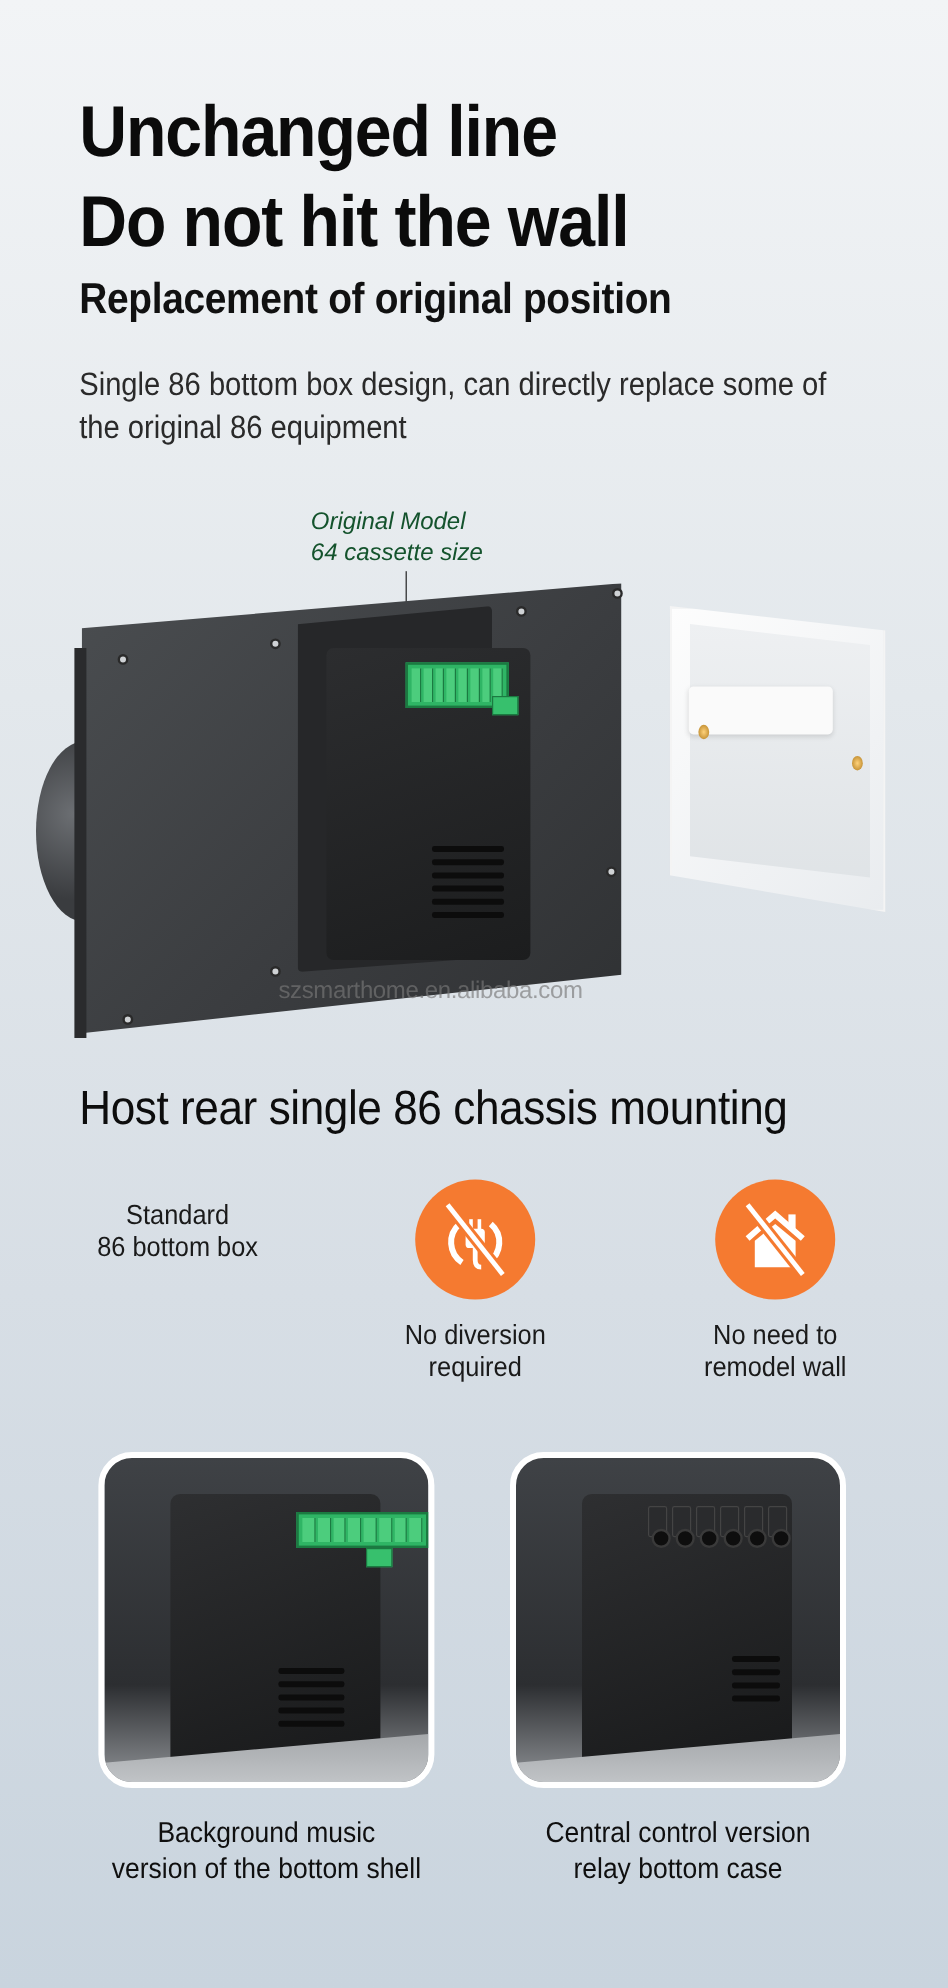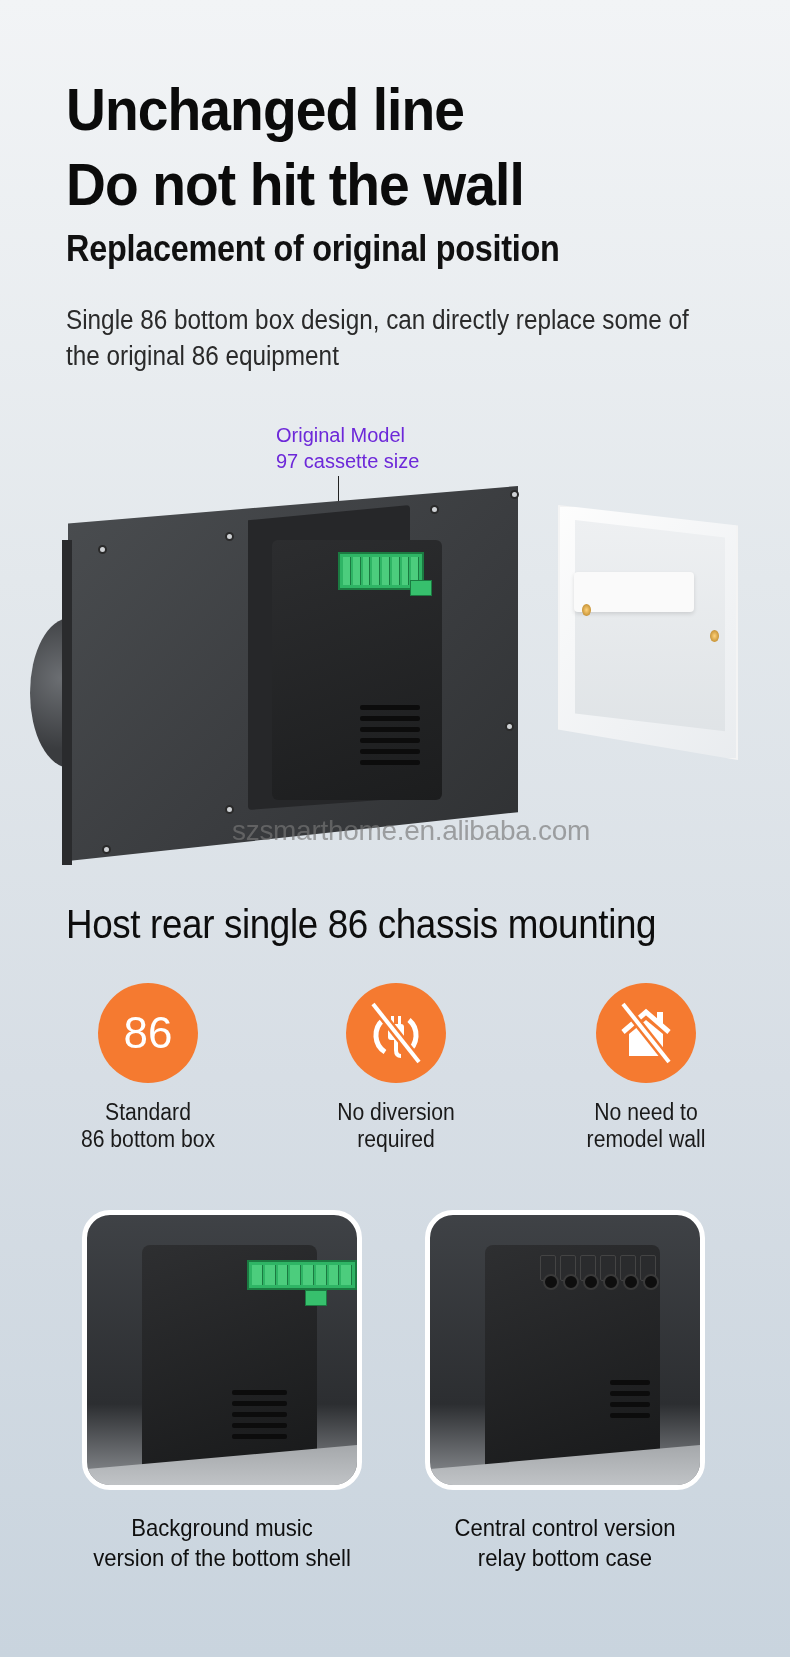--- a/index.html
+++ b/index.html
@@ -11,42 +11,42 @@
     position:relative;
   }
   .abs { position:absolute; }
 
   .h1 { left:66px; font-weight:700; font-size:60px; letter-spacing:-1px; line-height:1; color:#0b0b0b; transform:scaleX(0.92); transform-origin:left; }
   .h1.l1 { top:80px; }
   .h1.l2 { top:155px; }
   .h2 { left:66px; top:228px; font-weight:700; font-size:36px; color:#111; transform:scaleX(0.9); transform-origin:left; letter-spacing:-0.3px;}
   .desc { left:66px; top:302px; font-size:27px; color:#2a2a2a; line-height:36px; width:700px; transform:scaleX(0.9); transform-origin:left; font-weight:300;}
 
-  .callout { left:276px; top:422px; font-size:20px; line-height:26px; color:#6d28d9; font-weight:500; }
+  .callout { left:259px; top:422px; font-size:20px; line-height:26px; color:#14532d; font-weight:500;font-style:italic; }
   .callout-line { left:338px; top:476px; width:1px; height:55px; background:#222; }
   .knob { left:30px; top:618px; width:80px; height:150px; border-radius:50% 0 0 50%/50% 0 0 50%; background:radial-gradient(circle at 40% 40%, #6c6f73, #3a3c3f 70%); }
   .panel { left:68px; top:486px; width:450px; height:375px; background:linear-gradient(135deg,#4a4d50,#3a3c3f 60%,#2f3133); clip-path:polygon(0 10%, 100% 0, 100% 87%, 0 100%); }
   .panel-edge { left:62px; top:540px; width:10px; height:325px; background:#2a2b2d; }
   .screw { width:9px; height:9px; border-radius:50%; background:#cfd2d5; border:2px solid #2a2a2a; }
   .backplate { left:248px; top:505px; width:162px; height:305px; background:#262729; border-radius:4px; clip-path:polygon(0 5%, 100% 0, 100% 96%, 0 100%);}
   .module { left:272px; top:540px; width:170px; height:260px; background:linear-gradient(160deg,#2c2d2f,#1c1d1e); border-radius:6px; }
   .terminals { left:338px; top:552px; width:86px; height:38px; background:#2fb565; border:2px solid #1b7a41; display:flex; gap:2px; padding:3px; }
   .terminals span { flex:1; background:#4ccd7d; border-right:1px solid #1b7a41; }
   .terminal-plug { left:410px; top:580px; width:22px; height:16px; background:#37c06d; border:1px solid #1b7a41;}
   .vents { left:360px; top:705px; width:60px; height:80px; display:flex; flex-direction:column; gap:6px; }
   .vents span { height:5px; background:#0c0c0c; border-radius:2px; }
   .arrows { display:flex; gap:2px; }
   .arrow { font-size:56px; font-weight:700; color:#f59a0c; line-height:1; transform:scaleX(0.6); }
 
   .wallbox { left:558px; top:505px; width:180px; height:255px; background:linear-gradient(135deg,#fdfdfd,#e9ecef); border:2px solid #f4f4f4; box-shadow:2px 4px 10px rgba(0,0,0,0.15); clip-path:polygon(0 0, 100% 8%, 100% 100%, 0 88%);}
   .wallbox-inner { left:575px; top:520px; width:150px; height:220px; background:linear-gradient(180deg,#eef0f2,#dfe3e6); clip-path:polygon(0 0, 100% 8%, 100% 96%, 0 88%); }
   .wallbox-bar { left:574px; top:572px; width:120px; height:40px; background:#fafafa; border-radius:4px; box-shadow:0 2px 4px rgba(0,0,0,0.12);}
   .brass { width:9px; height:12px; border-radius:50%; background:radial-gradient(#ffd27a,#b07a1c); }
 
-  .watermark { left:232px; top:815px; font-size:28px; color:rgba(120,120,120,0.65); font-family:"Liberation Sans", sans-serif; letter-spacing:-0.3px;}
+  .watermark { left:232px; top:815px; font-size:20px; color:rgba(120,120,120,0.65); font-family:"Liberation Sans", sans-serif; letter-spacing:-0.3px;}
 
   .h3 { left:66px; top:902px; font-size:40px; font-weight:500; color:#0d0d0d; transform:scaleX(0.92); transform-origin:left; letter-spacing:-0.4px;}
 
   .feature { position:absolute; top:983px; width:220px; text-align:center; }
   .feature .circle { width:100px; height:100px; border-radius:50%; background:#f57a30; margin:0 auto; display:flex; align-items:center; justify-content:center; color:#fff; }
   .feature .circle .num { font-size:44px; font-weight:400; }
   .feature .label { margin-top:16px; font-size:23px; line-height:27px; color:#1a1a1a; font-weight:500; transform:scaleX(0.92);}
 
   .card { position:absolute; top:1210px; width:280px; height:280px; border:5px solid #fff; border-radius:28px; overflow:hidden; background:linear-gradient(180deg,#3f4246 0%, #2c2e31 70%, #8e9195 100%); }
   .card .mod { position:absolute; left:55px; top:30px; width:175px; height:230px; background:linear-gradient(160deg,#2e2f31,#18191a); border-radius:8px; }
@@ -59,21 +59,21 @@
 </head>
 <body>
 
 <div class="abs h1 l1">Unchanged line</div>
 <div class="abs h1 l2">Do not hit the wall</div>
 <div class="abs h2">Replacement of original position</div>
 <div class="abs desc">Single 86 bottom box design, can directly replace some of the original 86 equipment</div>
 
 <div class="abs callout">
   <div>Original Model</div>
-  <div>97 cassette size</div>
+  <div>64 cassette size</div>
 </div>
 <div class="abs callout-line"></div>
 
 <div class="abs knob"></div>
 <div class="abs panel"></div>
 <div class="abs panel-edge"></div>
 <div class="abs screw" style="left:225px;top:532px"></div>
 <div class="abs screw" style="left:430px;top:505px"></div>
 <div class="abs screw" style="left:510px;top:490px"></div>
 <div class="abs screw" style="left:98px;top:545px"></div>
@@ -114,23 +114,20 @@
 <div class="abs wallbox-inner"></div>
 <div class="abs wallbox-bar"></div>
 <div class="abs brass" style="left:582px;top:604px"></div>
 <div class="abs brass" style="left:710px;top:630px"></div>
 
 <div class="abs watermark">szsmarthome.en.alibaba.com</div>
 
 <div class="abs h3">Host rear single 86 chassis mounting</div>
 
 <div class="feature" style="left:38px">
-  <div class="circle">
-    <span class="num">86</span>
-  </div>
   <div class="label">
     <div>Standard</div>
     <div>86 bottom box</div>
   </div>
 </div>
 
 <div class="feature" style="left:286px">
   <div class="circle">
     <svg width="70" height="70" viewBox="0 0 70 70">
       <path d="M22 22 A20 20 0 0 0 24 54" stroke="#fff" stroke-width="5" fill="none"></path>

